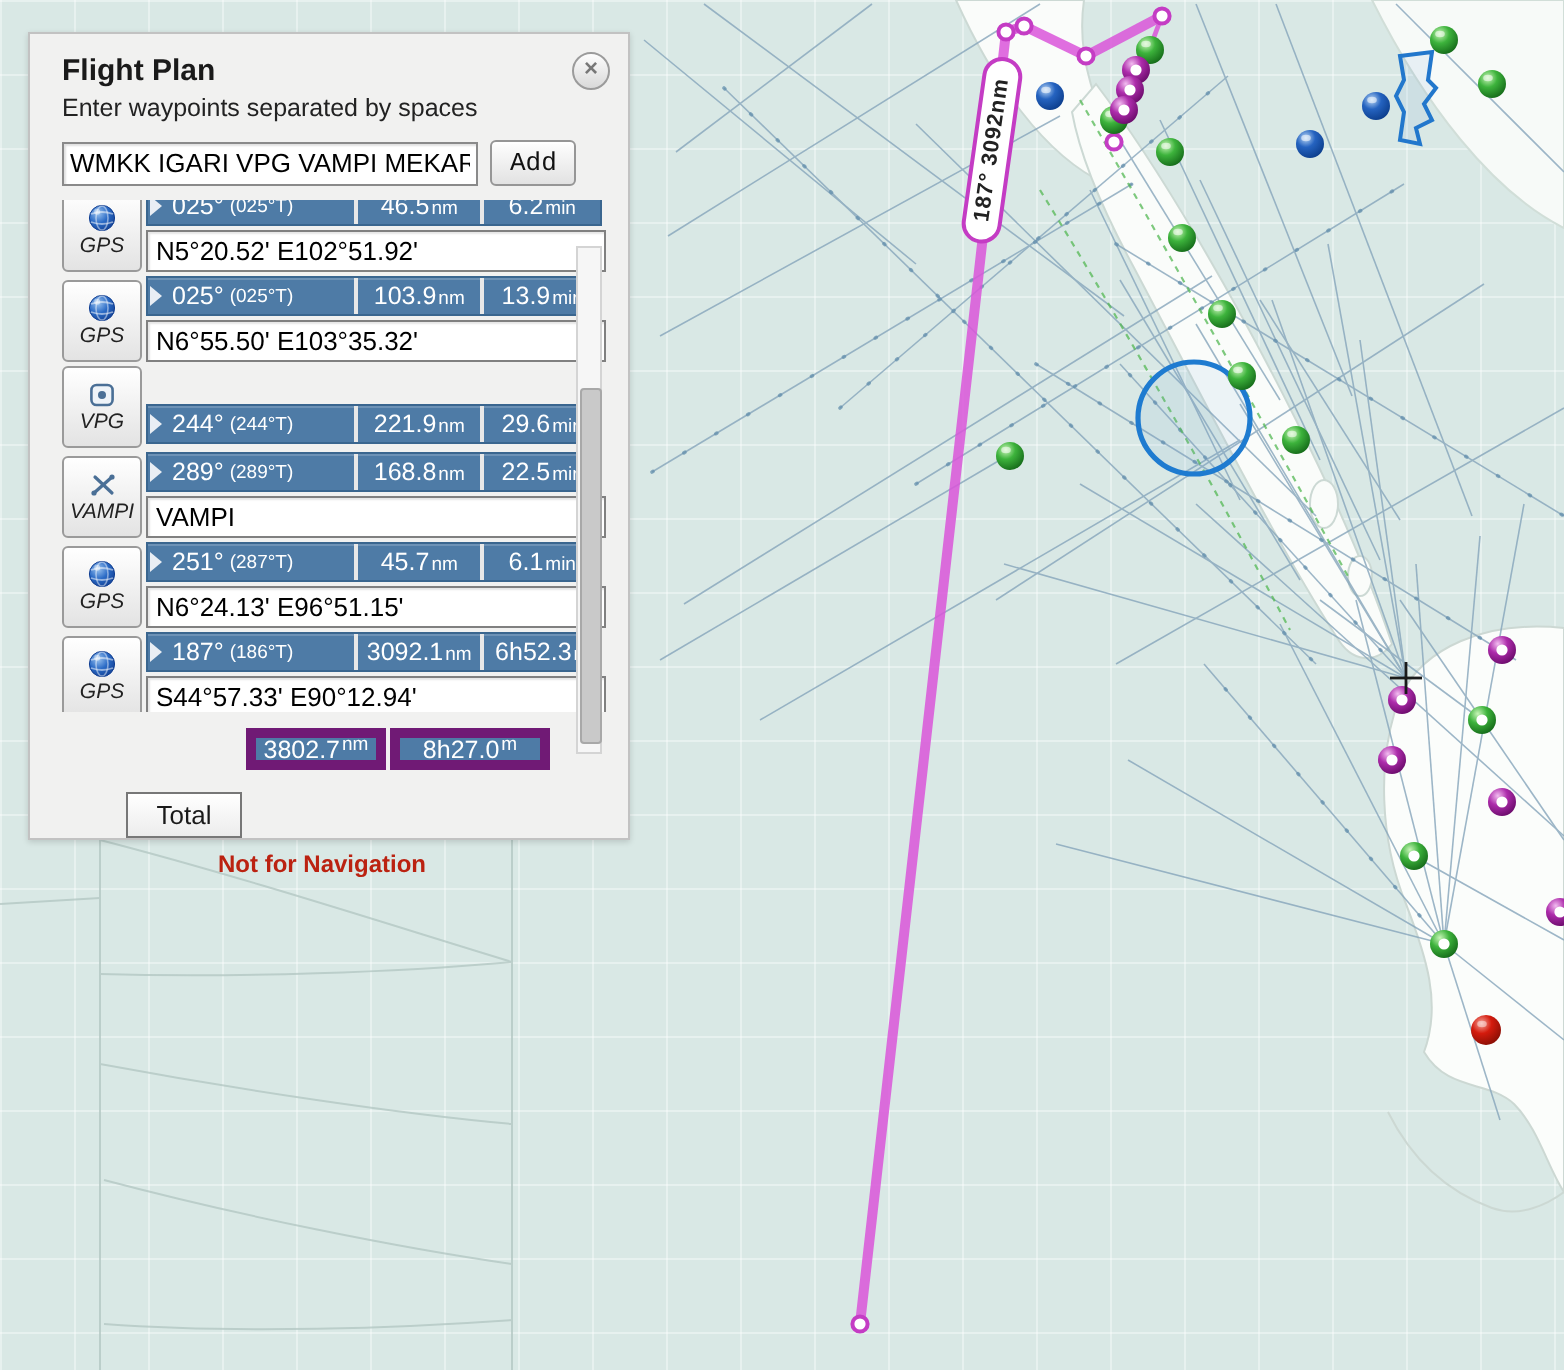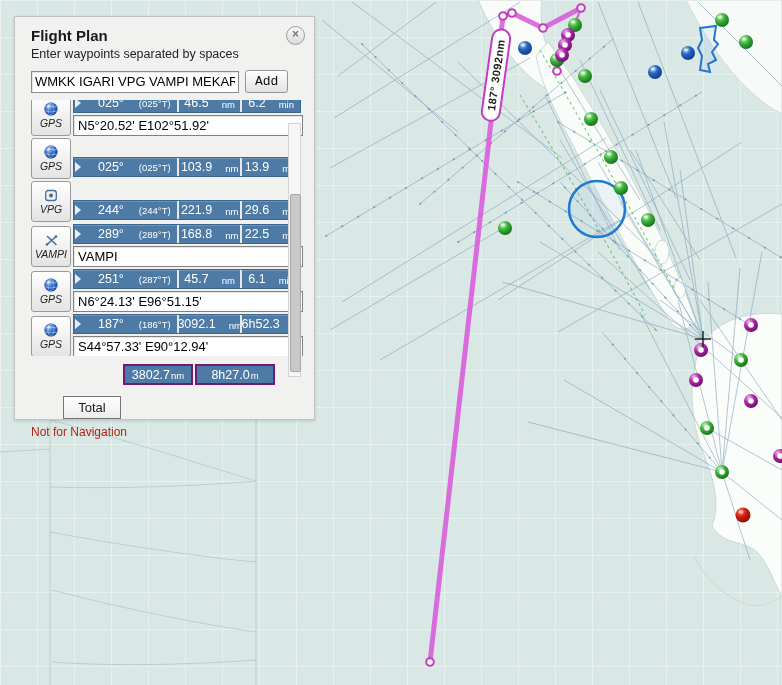--- a/index.html
+++ b/index.html
@@ -40,45 +40,45 @@
   .wp-list{margin-top:7px;height:256px;width:272px;overflow:hidden;position:relative;}
   .wp-list-inner{margin-top:-7px;}
   .entry{display:flex;align-items:flex-end;margin-bottom:2px;}
   .icon-btn{width:40px;height:41px;margin-right:2px;border:1px solid #9a9a9a;border-radius:3px;
     background:linear-gradient(#ffffff,#e3e3e3);display:flex;flex-direction:column;align-items:center;
     justify-content:center;cursor:pointer;padding:0;box-sizing:border-box;}
   .icon-btn .cap{font-size:10.5px;color:#222;margin-top:1px;font-family:"Liberation Sans",sans-serif;font-style:italic;}
   .entry-right{width:228px;}
   .leg{display:flex;gap:2px;border:1px solid #3a668f;background:#e8e8e8;height:18px;margin-bottom:2px;}
   .leg-cell{background:#4e7ba6;color:#fff;font-size:12.5px;display:flex;align-items:center;
-    justify-content:center;box-shadow:inset 0 1px 0 rgba(255,255,255,.18);white-space:nowrap;overflow:hidden;gap:12px;}
+    justify-content:center;box-shadow:inset 0 1px 0 rgba(255,255,255,.18);white-space:nowrap;overflow:hidden;}
   .leg-hdg{flex:0 0 102px;justify-content:flex-start;padding-left:1px;}
   .leg-dist{flex:1 1 70px;}
   .leg-time{flex:1 1 66px;}
   .chev{width:0;height:0;border-top:5px solid transparent;border-bottom:5px solid transparent;
     border-left:6px solid #e9eef4;margin-right:5px;display:inline-block;}
   .sm{font-size:9.5px;margin-left:3px;}
   .unit{font-size:9.5px;margin-left:1px;align-self:flex-end;padding-bottom:2px;}
   .wp-input{width:220px;height:19px;border:1px solid #808080;background:#fff;font-size:13px;
     font-family:"Liberation Sans",sans-serif;padding:0 4px;box-shadow:inset 1px 1px 1px rgba(0,0,0,.1);}
 
   
   .sb-track{position:absolute;left:273px;top:106px;width:13px;height:254px;background:#f6f6f6;
     border:1px solid #d4d4d4;box-sizing:border-box;}
   .sb-thumb{position:absolute;left:1px;top:70px;width:9px;height:176px;background:#c9c9c9;
     border:1px solid #a8a8a8;border-radius:2px;cursor:pointer;}
 
   
   .total-row{display:flex;gap:2px;margin:8px 0 0 32px;align-items:stretch;}
   .total-btn{width:56px;height:21px;border:1px solid #777;background:linear-gradient(#fff,#ececec);
     font-size:13px;display:flex;align-items:center;justify-content:center;margin-top:32px;}
-  .total-cell{background:#4e7ba6;border:2px solid #701a75;color:#fff;font-size:12.5px;height:21px;
+  .total-cell{background:#4e7ba6;border:5px solid #701a75;color:#fff;font-size:12.5px;height:21px;
     display:flex;align-items:center;justify-content:center;box-sizing:border-box;}
   .tc1{width:70px;} .tc2{width:80px;}
-  .disclaimer{margin-top:6px;text-align:left;width:260px;color:#bb2211;font-size:12px;font-weight:normal;}
+  .disclaimer{margin-top:6px;text-align:center;width:260px;color:#bb2211;font-size:12px;font-weight:bold;}
 </style>
 </head>
 <body>
 
 <div id="stage">
 
   <svg id="mapsvg" width="782" height="685" viewBox="0 0 782 685">
     <defs>
       <radialGradient id="gGreen" cx="35%" cy="28%" r="75%">
         <stop offset="0%" stop-color="#c8f5b8"></stop>
@@ -336,20 +336,21 @@
                 </div>
               <div class="leg-cell leg-dist">
                   <span>103.9</span>
                   <span class="unit">nm</span>
                 </div>
               <div class="leg-cell leg-time">
                   <span>13.9</span>
                   <span class="unit">min</span>
                 </div>
             </div>
+            <input class="wp-input" value="N6°55.50' E103°35.32'" style="">
           </div>
         </div>
 
         <div class="entry">
           <button class="icon-btn">
             <svg width="16" height="13" viewBox="0 0 16 13">
               <rect x="2.7" y="1.5" width="10.6" height="10" rx="2.6" fill="#eef3f8" stroke="#4a6f96" stroke-width="1.3"></rect>
               <circle cx="8" cy="6.5" r="2" fill="#4a6f96"></circle>
               </svg>
             <span class="cap">VPG</span>

